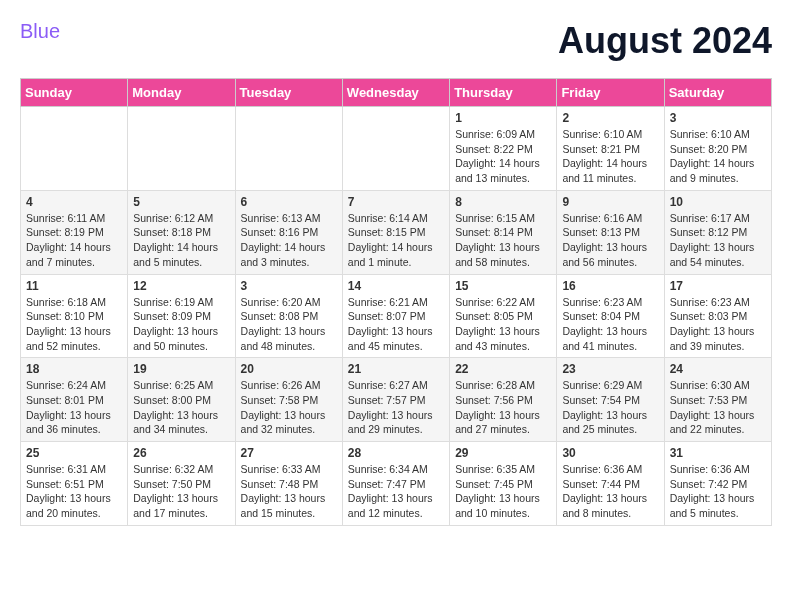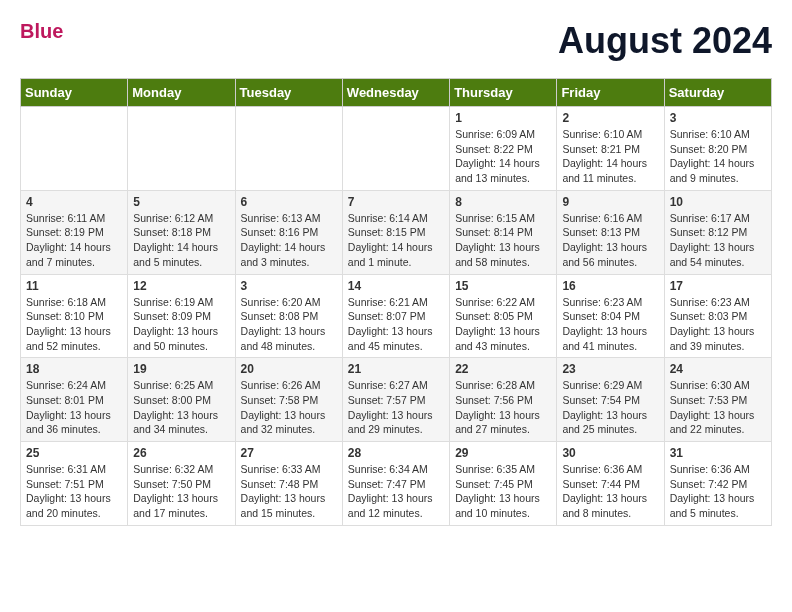--- a/index.html
+++ b/index.html
@@ -60,21 +60,21 @@
       background: #fff;
     }
     .calendar tr:nth-child(even) td {
       background-color: #f5f5f5;
     }
     .calendar tr:nth-child(odd) td {
       background-color: #fff;
     }
     
     .calendar thead tr td, .calendar thead tr th {
-      background-color: #4d7c0f;
+      background-color: #ec4899;
     }
     .day-number {
       font-weight: bold;
       font-size: 12px;
       color: #333;
       display: block;
       margin-bottom: 2px;
     }
     .day-info {
       color: #333;
@@ -87,21 +87,21 @@
     
     .row-even td { background-color: #f2f2f2; }
     .row-odd td { background-color: #ffffff; }
   </style>
 </head>
 <body>
 
 <div class="header-area">
   <div class="logo">
     <div>
-      <span style="font-size:20px;font-weight:bold;color:#be185d;margin-top:48px;">Blue</span>
+      <span style="font-size:20px;font-weight:normal;color:#8b5cf6;margin-top:48px;">Blue</span>
     </div>
   </div>
   <div class="title-area">
     <div class="month-year">August 2024</div>
   </div>
 </div>
 
 <table class="calendar">
   <thead>
     <tr>
@@ -292,21 +292,21 @@
           <div class="day-info" style="white-space: pre-line;">Sunrise: 6:30 AM
 Sunset: 7:53 PM
 Daylight: 13 hours
 and 22 minutes.</div>
         </td>
       </tr>
       <tr class="row-odd">
         <td>
           <span class="day-number">25</span>
           <div class="day-info" style="white-space: pre-line;">Sunrise: 6:31 AM
-Sunset: 7:51 PM
+Sunset: 6:51 PM
 Daylight: 13 hours
 and 20 minutes.</div>
         </td>
         <td>
           <span class="day-number">26</span>
           <div class="day-info" style="white-space: pre-line;">Sunrise: 6:32 AM
 Sunset: 7:50 PM
 Daylight: 13 hours
 and 17 minutes.</div>
         </td>

